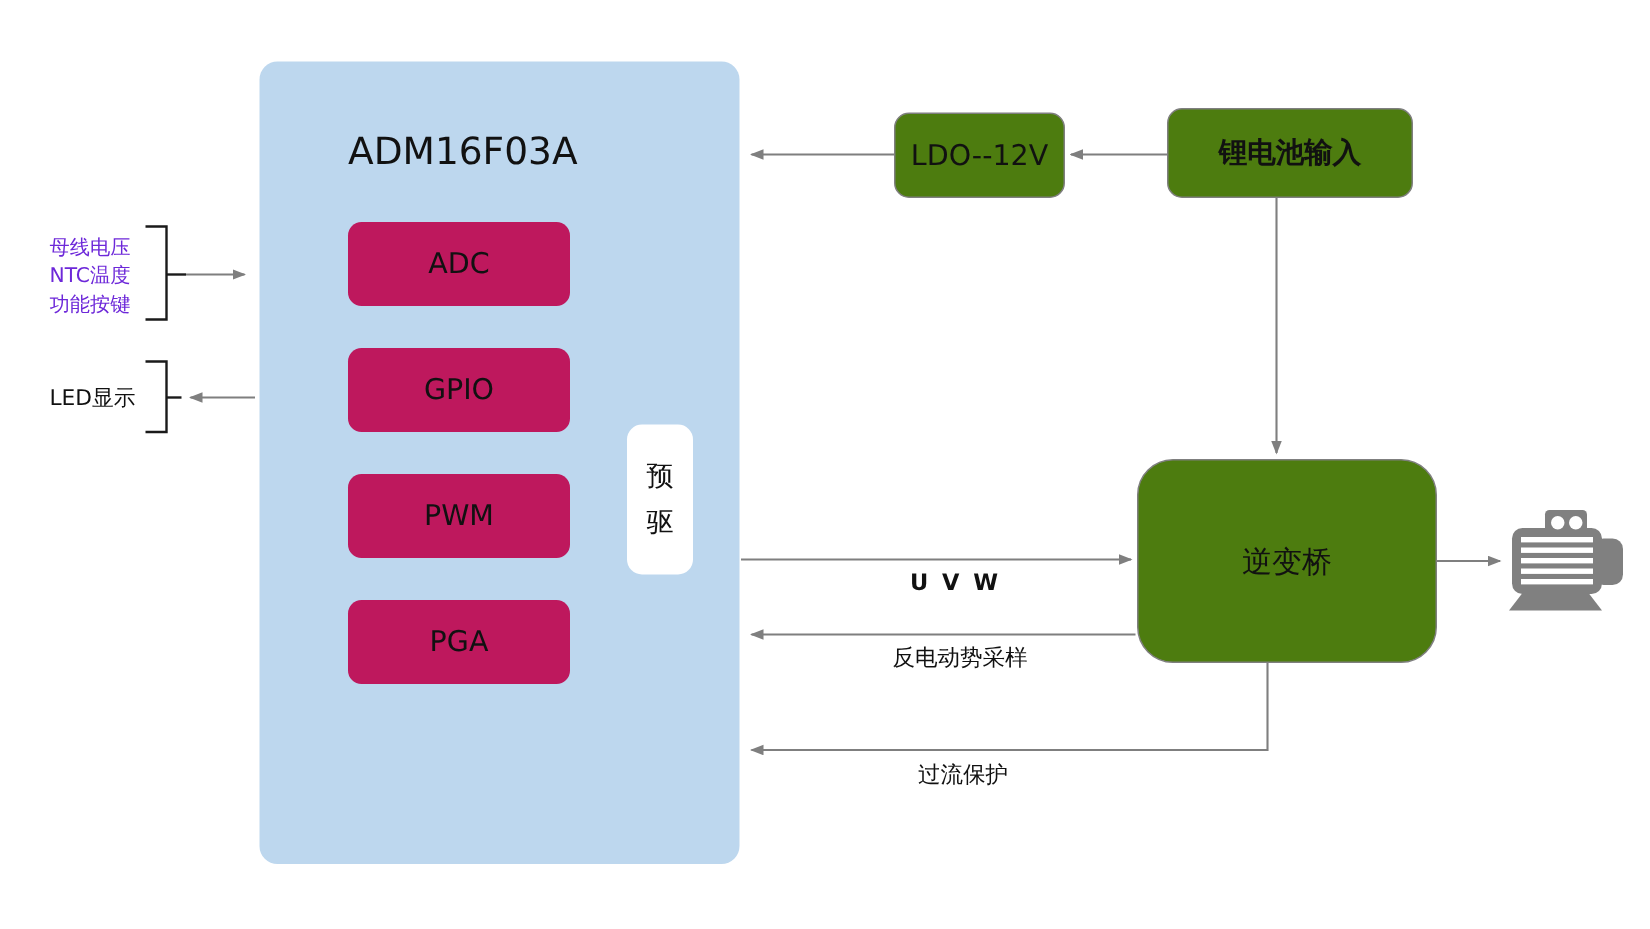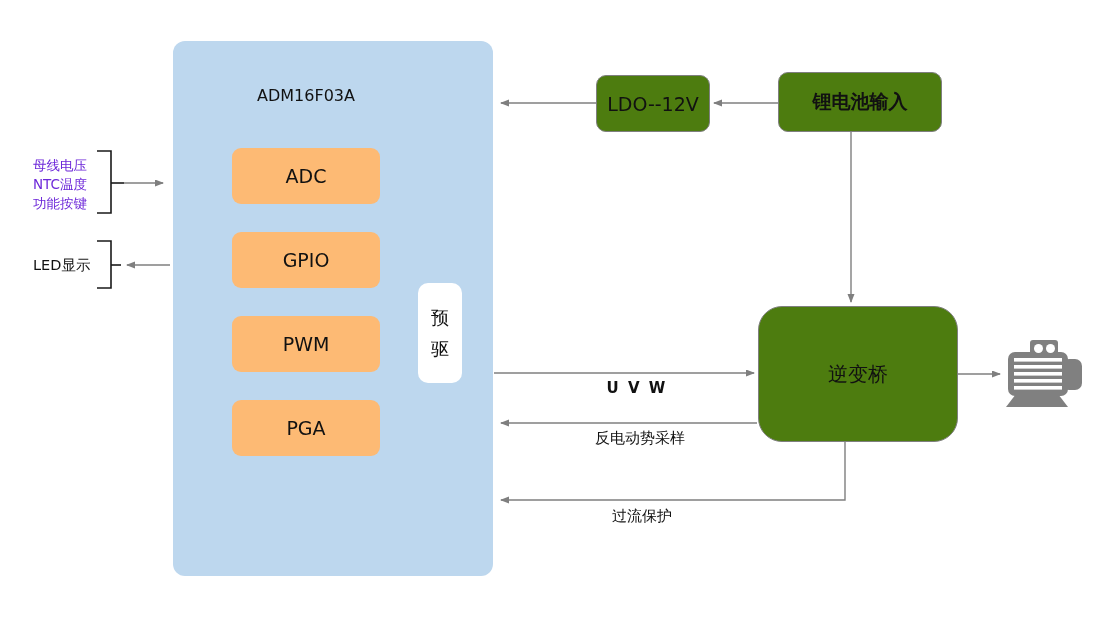--- a/index.html
+++ b/index.html
@@ -27,29 +27,29 @@
     left: 173px; top: 41px;
     width: 320px; height: 535px;
     background: #BDD7EE;
     border-radius: 12px;
   }
   .chip-title {
     position: absolute;
     left: 59px; top: 45px;
     width: 148px;
     text-align: center;
-    font-size: 16px;
+    font-size: 25px;
     color: #111;
     white-space: nowrap;
   }
   .block {
     position: absolute;
     left: 59px;
     width: 148px; height: 56px;
-    background: #fdba74;
+    background: #be185d;
     border-radius: 9px;
     display: flex;
     align-items: center;
     justify-content: center;
     font-size: 19px;
     color: #111;
   }
   .block.b0 { top: 107px; }
   .block.b1 { top: 191px; }
   .block.b2 { top: 275px; }

